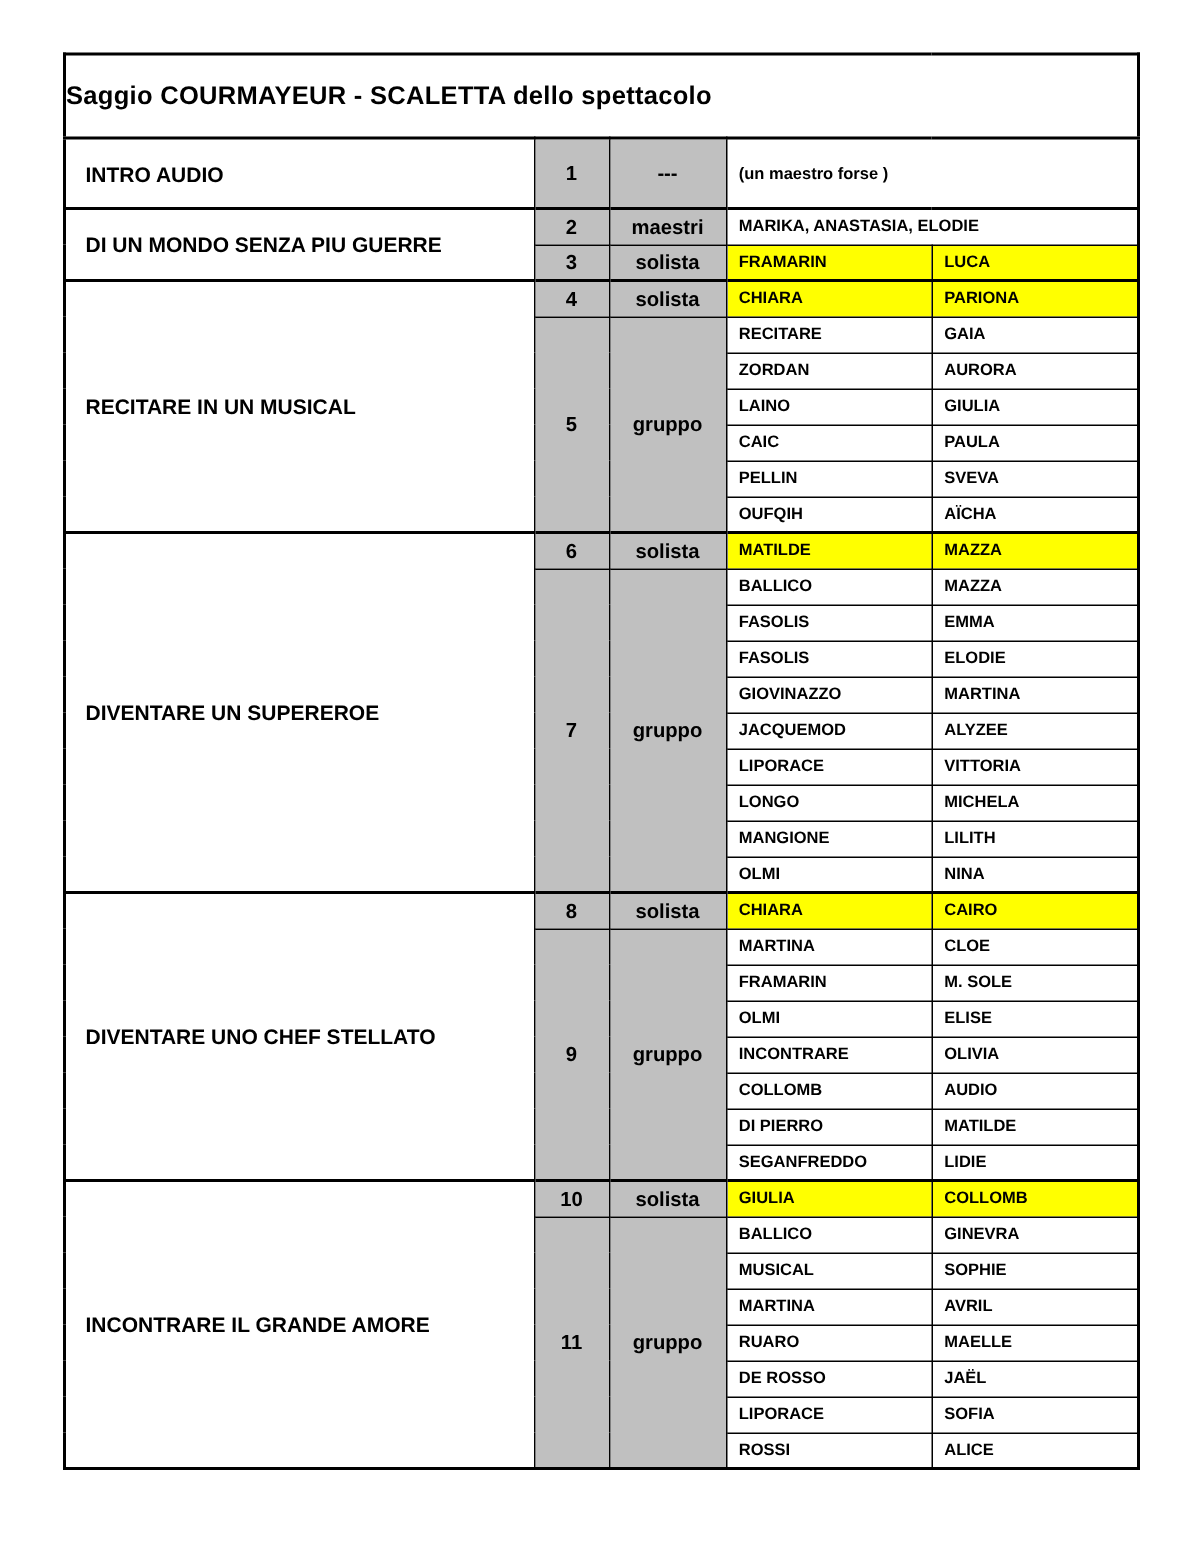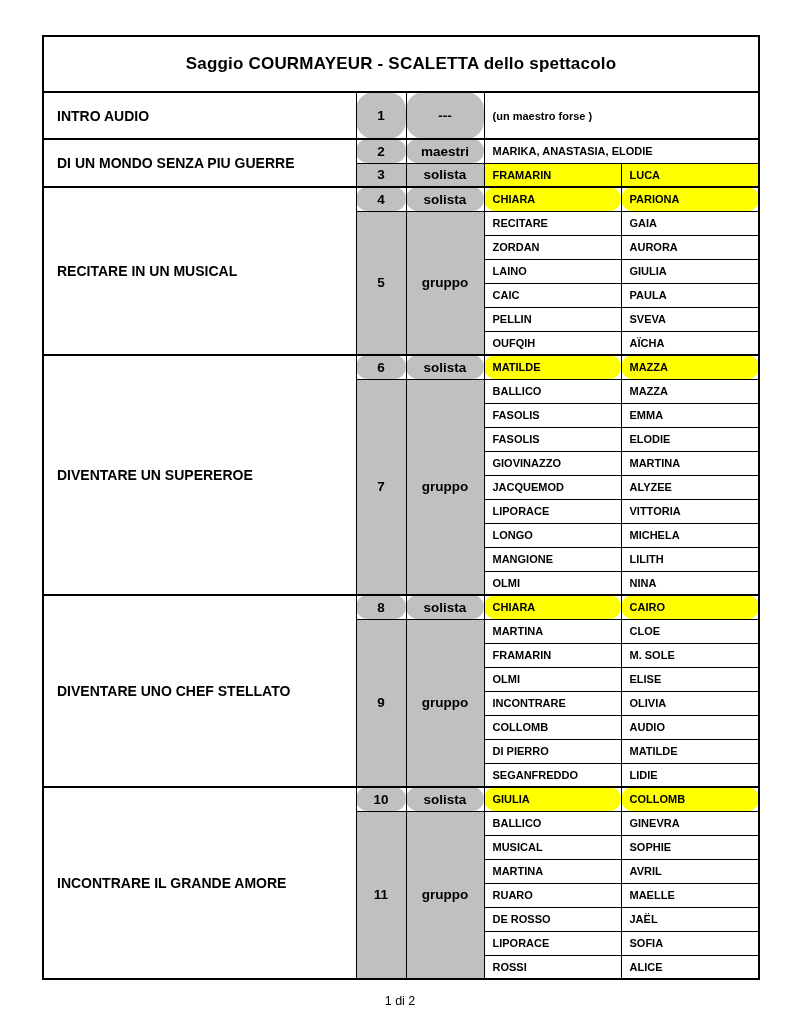--- a/index.html
+++ b/index.html
@@ -17,26 +17,26 @@
     width: 716px;
     border-collapse: collapse;
     table-layout: fixed;
     border: 2px solid #000;
   }
   td { border: 1px solid #000; padding: 0; overflow: hidden; vertical-align: middle; }
 
   tr.title-row td {
     height: 56px;
     border-bottom: 2px solid #000;
-    text-align: center;
+    text-align: left;
     font-weight: bold;
     font-size: 17px;
     letter-spacing: .2px;
   }
-  tr.sec > td { border-top: 2px solid #000; border-radius: 18px; }
+  tr.sec > td { border-top: 2px solid #000; }
 
   tr { height: 24px; }
   tr.r-intro { height: 47px; }
 
   td.song {
     font-weight: bold;
     font-size: 14px;
     padding-left: 13px;
     text-align: left;
   }
@@ -250,14 +250,13 @@
       <td class="cell">LIPORACE</td>
       <td class="cell">SOFIA</td>
     </tr>
     <tr>
       <td class="cell">ROSSI</td>
       <td class="cell">ALICE</td>
     </tr>
   </tbody>
     </table>
 
-  <div class="footer">1 di 2</div>
 </div>
 
 </body></html>

